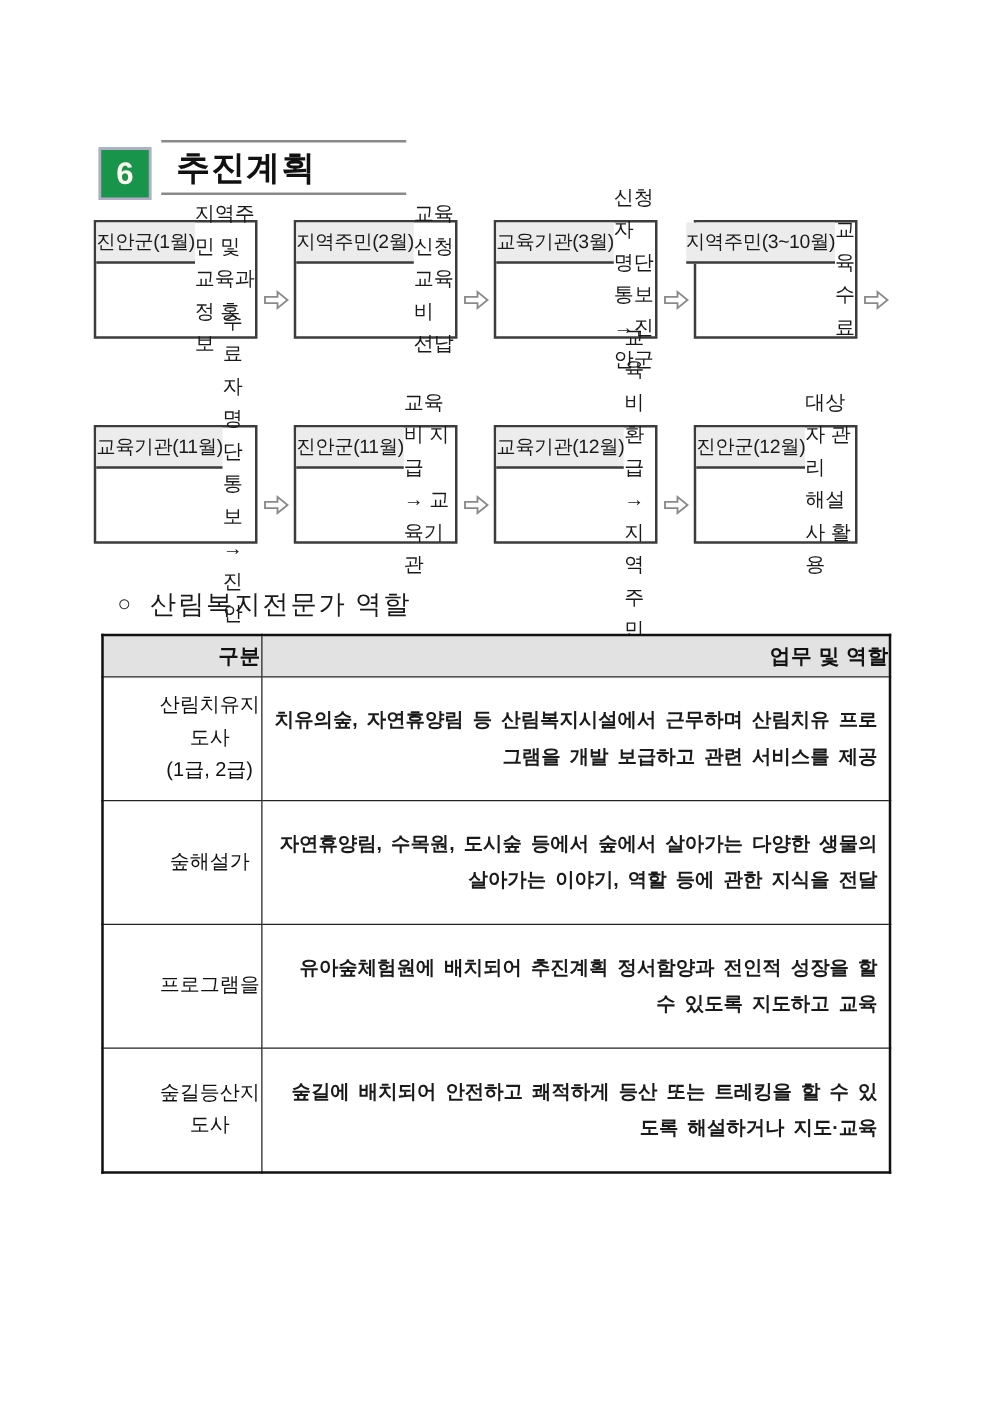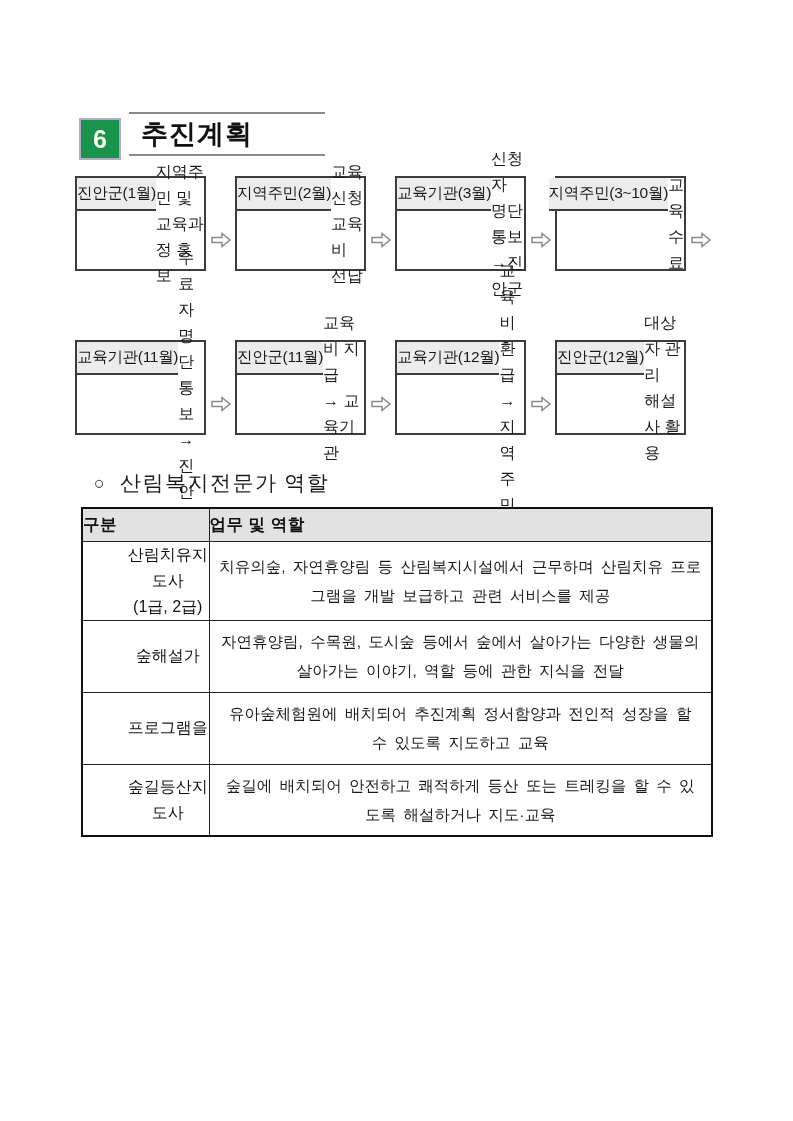--- a/index.html
+++ b/index.html
@@ -54,28 +54,28 @@
   .bullet { font-size:18px; margin-right:15px; letter-spacing:0; }
 
   
   .roles-table {
     position:absolute; left:81px; top:507px; width:632px;
     border-collapse:collapse; table-layout:fixed; border:2px solid #111;
   }
   .roles-table th, .roles-table td { border:1.5px solid #222; }
   .roles-table th {
     height:33px; background:#E2E2E2; font-size:16.5px; font-weight:bold;
-    text-align:left; letter-spacing:0.5px;margin-left:18px;
+    text-align:right; letter-spacing:0.5px;margin-left:18px;
   }
   .col-cat { width:127px; }
   .roles-table tbody tr { height:72px; }
   td.cat { text-align:center; vertical-align:middle; font-size:16px; line-height:26px;padding-left:44px; }
   td.desc {
-    vertical-align:middle; padding:0 9px; font-size:15.5px; line-height:29px;
-    word-spacing:3px; text-align:center; color:#1a1a1a;
+    vertical-align:middle; padding:20px 9px; font-size:15.5px; line-height:29px;
+    word-spacing:3px; text-align:right; color:#1a1a1a;font-weight:bold;
   }
 </style>
 </head>
 <body>
 
 <div class="page">
 
   <div class="sec-head">
     <div class="badge">6</div>
     <div class="sec-title-wrap">

